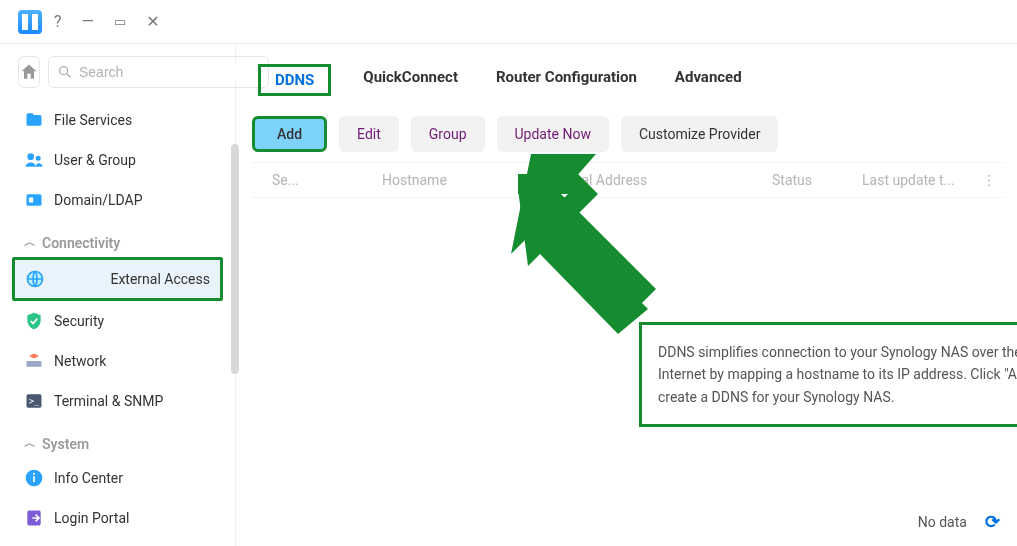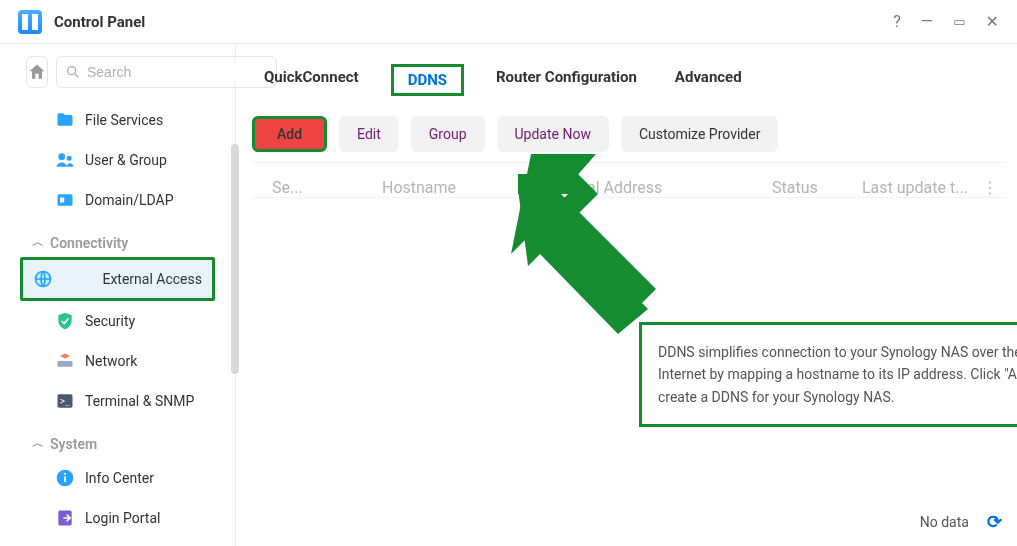--- a/index.html
+++ b/index.html
@@ -40,21 +40,21 @@
   .title-text { font-weight: 700; font-size: 15px; color:#333; flex:1; }
   .win-controls { display:flex; gap:20px; align-items:center; color:#7a7a7a; }
   .win-controls span { cursor:pointer; font-size:16px; line-height:1; }
   .win-controls .maxicon { font-size:13px; }
 
   
   .main { display:flex; height: calc(100% - 44px); }
   .sidebar {
     width: 236px;
     border-right: 1px solid #eee;
-    padding: 12px 12px;
+    padding: 12px 4px;
     position:relative;
   }
   .sidebar-sc {
     position:absolute;
     right: -4px;
     top: 100px;
     width: 8px;
     height: 230px;
     background: #d8d8d8;
     border-radius: 4px;
@@ -94,21 +94,20 @@
 
   .side-item {
     height: 40px;
     display:flex;
     align-items:center;
     gap:10px;
     padding: 0 20px;
     cursor:pointer;
     font-size:14px;
     color:#333;
-    margin-left:23px;
   }
   .side-item .iconbox {
     width:20px;height:20px;
     display:flex;align-items:center;justify-content:center;
   }
   .side-item.active {
     background:#e8f3fb;
     border:3px solid #148c2f;
     border-radius:2px;
     height:44px;
@@ -165,32 +164,32 @@
     padding: 0 18px;
     border-radius:6px;
     display:flex;align-items:center;justify-content:center;
     font-size:14px;
     cursor:pointer;
     background:#f2f2f2;
     color:#333;
   }
   .btn.disabled { color:#701a75; cursor:default; }
   .btn.add-hl {
-    background:#ef4444;
+    background:#7dd3fc;
     border:3px solid #148c2f;
     padding:0 22px;
     font-weight:500;
   }
 
   .table-head {
     display:flex;
     height:36px;
-    align-items:flex-end;
+    align-items:center;
     color:#b5b5b5;
-    font-size:16px;
+    font-size:14px;
     border-top:1px solid #f3f3f3;
     border-bottom:1px solid #f3f3f3;
     padding-left:20px;
   }
   .th { padding-right:10px; overflow:hidden; white-space:nowrap; text-overflow:ellipsis; }
 
   .footer {
     position:absolute;
     bottom:14px;
     right:20px;
@@ -231,21 +230,20 @@
   }
 
   
   .icon-svg { width:20px;height:20px; }
 </style>
 </head>
 <body>
 
 <div class="titlebar">
   <div class="app-icon"></div>
-  <div class="title-text">Control Panel</div>
   <div class="win-controls">
     <span>?</span>
     <span>—</span>
     <span class="maxicon">▭</span>
     <span>✕</span>
   </div>
 </div>
 
 <div class="main">
 
@@ -357,22 +355,22 @@
             <rect x="4" y="3" width="16" height="18" rx="2"></rect>
             <path d="M10 12h8M14 8l4 4-4 4" stroke="#fff" stroke-width="2" fill="none"></path>
           </svg>
       </span>
       <span>Login Portal</span>
     </div>
   </div>
 
   <div class="content">
     <div class="tabs">
+      <div class="tab active">DDNS</div>
       <div class="tab">QuickConnect</div>
-      <div class="tab active">DDNS</div>
       <div class="tab">Router Configuration</div>
       <div class="tab">Advanced</div>
     </div>
 
     <div class="toolbar">
       <div class="btn add-hl">Add</div>
       <div class="btn disabled">Edit</div>
       <div class="btn disabled">Group</div>
       <div class="btn disabled">Update Now</div>
       <div class="btn">Customize Provider</div>

